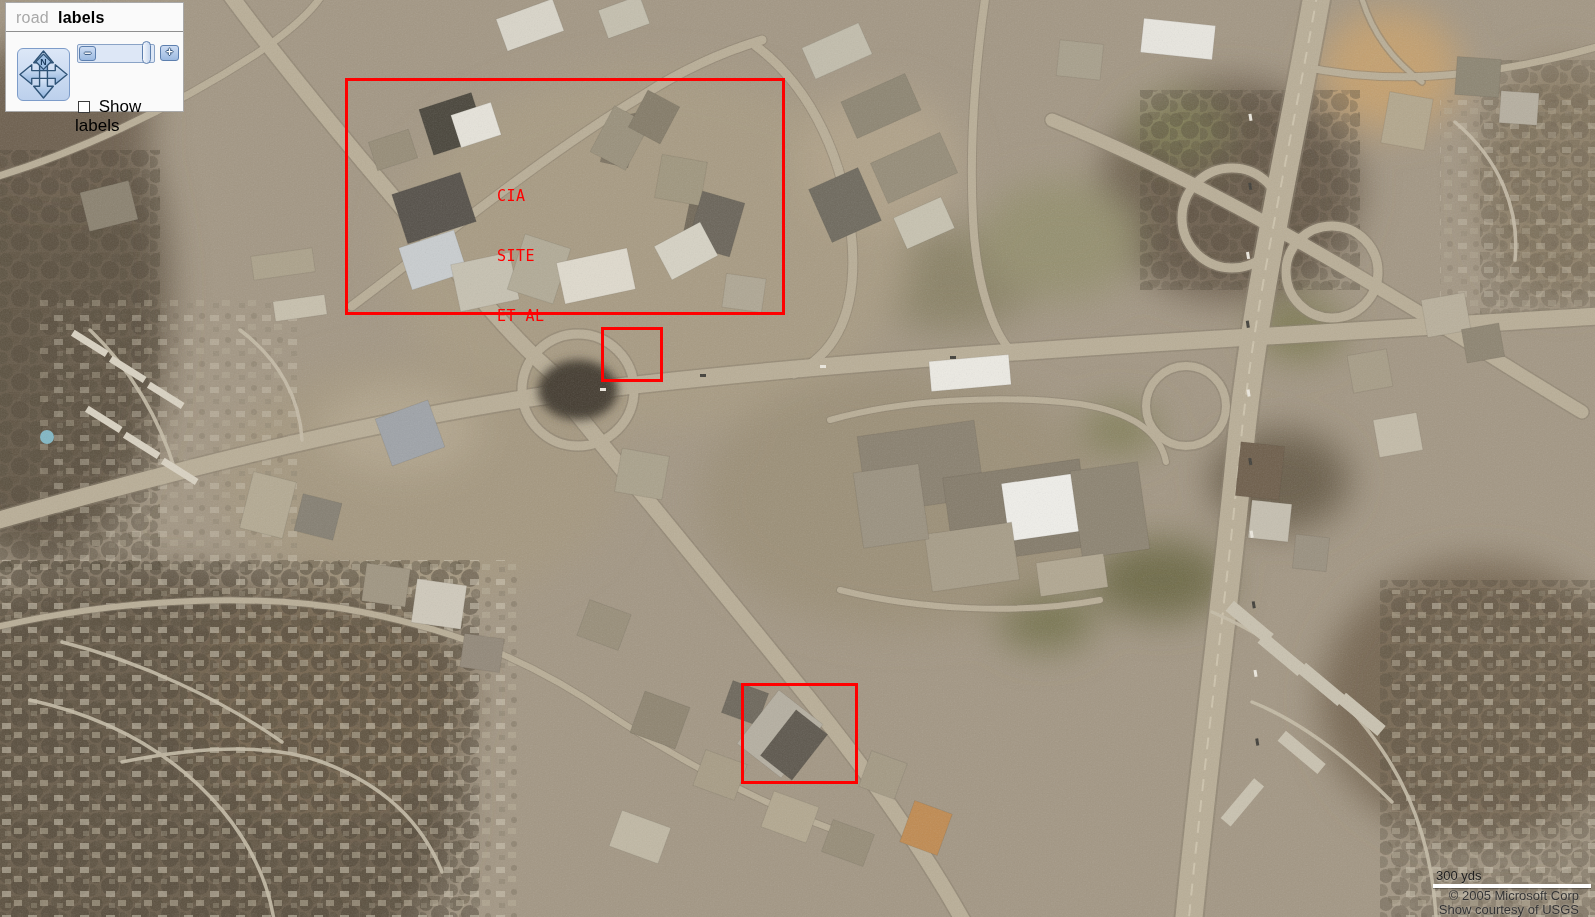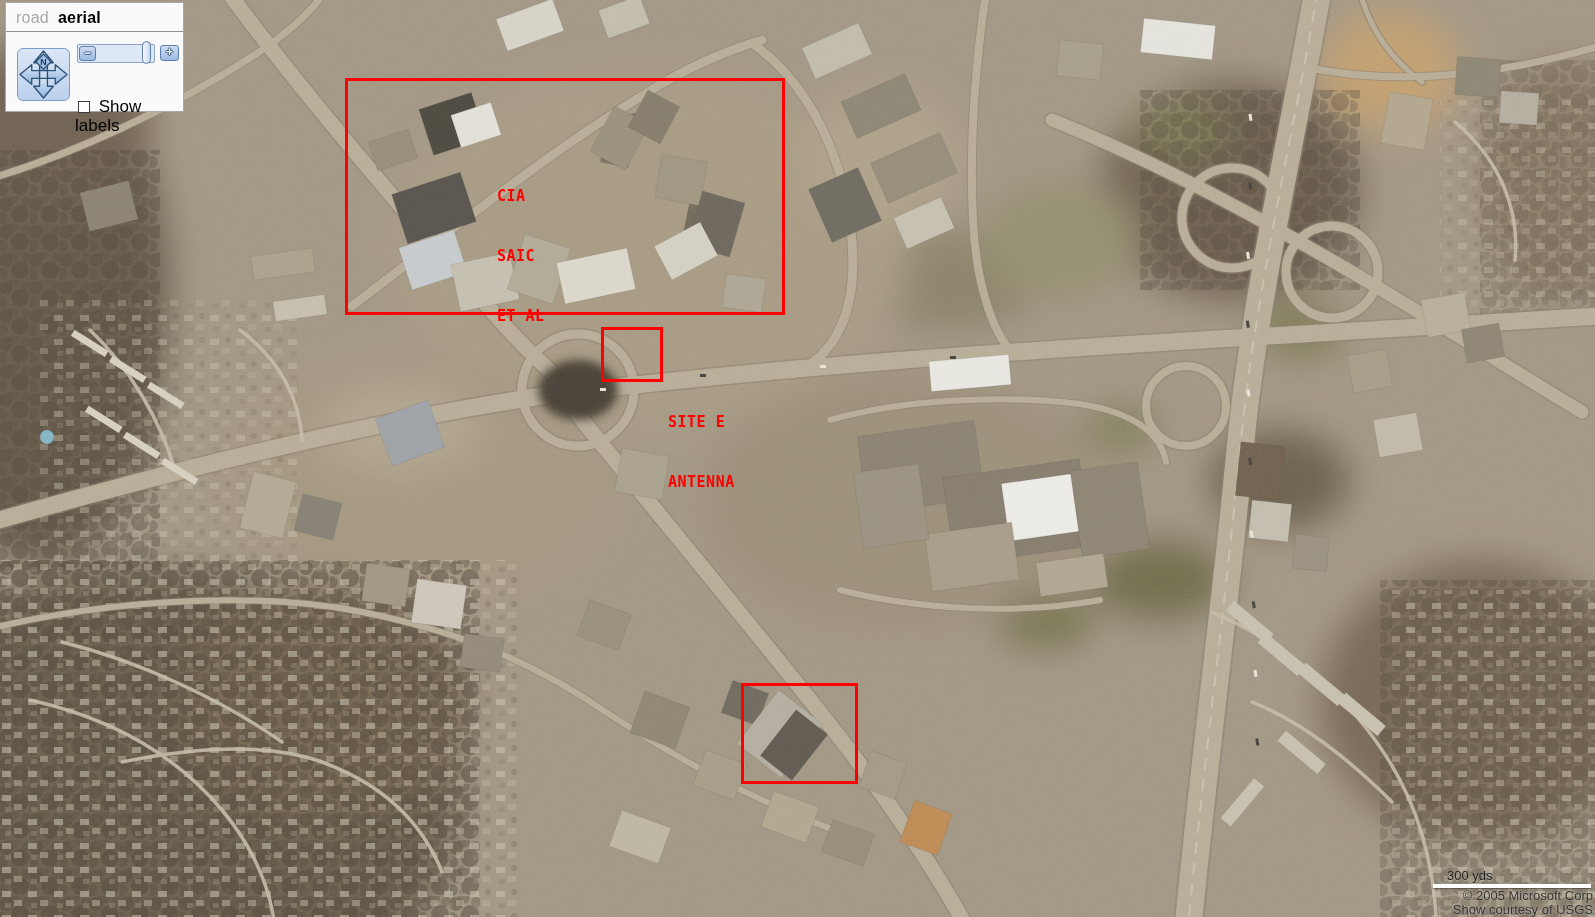--- a/index.html
+++ b/index.html
@@ -26,34 +26,34 @@
   .zoom-in{left:154px;top:42px;width:19px;height:16px;}
   .zoom-thumb{position:absolute;left:136px;top:38px;width:9px;height:23px;background:linear-gradient(90deg,#f5f8fd,#c7d7ee);
               border:1px solid #5d7fae;border-radius:5px;box-sizing:border-box;cursor:ew-resize;}
   .show-labels{position:absolute;left:69px;top:66px;width:102px;font-size:17px;line-height:19px;color:#000;cursor:pointer;margin-top:28px;}
   .show-labels input{appearance:none;-webkit-appearance:none;width:12px;height:12px;background:#fff;
                      border:1px solid #3c3c3c;margin:0 4px 0 3px;vertical-align:-1px;cursor:pointer;}
 
   
   .anno-box{position:absolute;border:3px solid var(--annotation-red,#f00);box-sizing:border-box;z-index:20;}
   .anno-label{position:absolute;color:var(--annotation-red,#f00);font-family:"DejaVu Sans Mono",monospace;
-              font-weight:bold;font-size:15px;line-height:20px;letter-spacing:.5px;white-space:pre;z-index:21;}
+              font-weight:normal;font-size:15px;line-height:20px;letter-spacing:.5px;white-space:pre;z-index:21;}
   .anno-label span{display:block;}
   .box-cia{left:345px;top:78px;width:440px;height:237px;}
   .lbl-cia{left:497px;top:146px;}
   .box-site{left:601px;top:327px;width:62px;height:55px;}
   .lbl-site{left:668px;top:372px;}
   .box-mae{left:741px;top:683px;width:117px;height:101px;}
   .lbl-mae{left:858px;top:716px;}
 
   
   .scaleblock{position:absolute;right:4px;bottom:29px;width:158px;z-index:25;}
-  .scale-label{font-size:13px;color:#1e1e1e;margin:0 0 1px 14px;text-shadow:0 1px 1px rgba(255,255,255,.35);}
+  .scale-label{font-size:13px;color:#1e1e1e;margin:0 0 1px 3px;text-shadow:0 1px 1px rgba(255,255,255,.35);}
   .scale-bar{height:4px;background:var(--scale-bar-white,#fff);box-shadow:0 1px 1px rgba(0,0,0,.35);}
-  .attribution{position:absolute;right:2px;bottom:1px;text-align:right;font-size:13px;line-height:13.5px;
+  .attribution{position:absolute;right:16px;bottom:1px;text-align:right;font-size:13px;line-height:13.5px;
                color:#333;text-shadow:0 0 2px rgba(255,255,255,.45);z-index:25;}
 </style>
 </head>
 <body>
 
 <div class="viewport">
 
   <svg class="imagery" width="1595" height="917" viewBox="0 0 1595 917" preserveAspectRatio="none" aria-hidden="true">
     <defs>
       <filter id="blurBig" x="-40%" y="-40%" width="180%" height="180%">
@@ -298,32 +298,28 @@
     </g>
     <rect width="1595" height="917" filter="url(#grain)" opacity=".14"></rect>
   </svg>
 
   <div class="anno-box box-cia"></div>
   <div class="anno-box box-site"></div>
   <div class="anno-box box-mae"></div>
 
   <div class="anno-label lbl-cia">
     <span>CIA</span>
-    <span>SAIC</span>
+    <span>SITE</span>
     <span>ET AL</span>
-  </div>
-  <div class="anno-label lbl-site">
-    <span>SITE E</span>
-    <span>ANTENNA</span>
   </div>
 
   <div class="panel">
     <div class="tabs">
       <span class="tab road">road</span>
-      <span class="tab aerial">aerial</span>
+      <span class="tab aerial">labels</span>
     </div>
 
     <div class="compass">
       <svg width="51" height="51" viewBox="0 0 52 52">
         <defs>
             <linearGradient id="arrGrad" x1="0" y1="0" x2="0" y2="1">
           <stop offset="0" stop-color="#d9e6f7"></stop>
               <stop offset="1" stop-color="#8fb2dc"></stop>
         </linearGradient>
           </defs>

